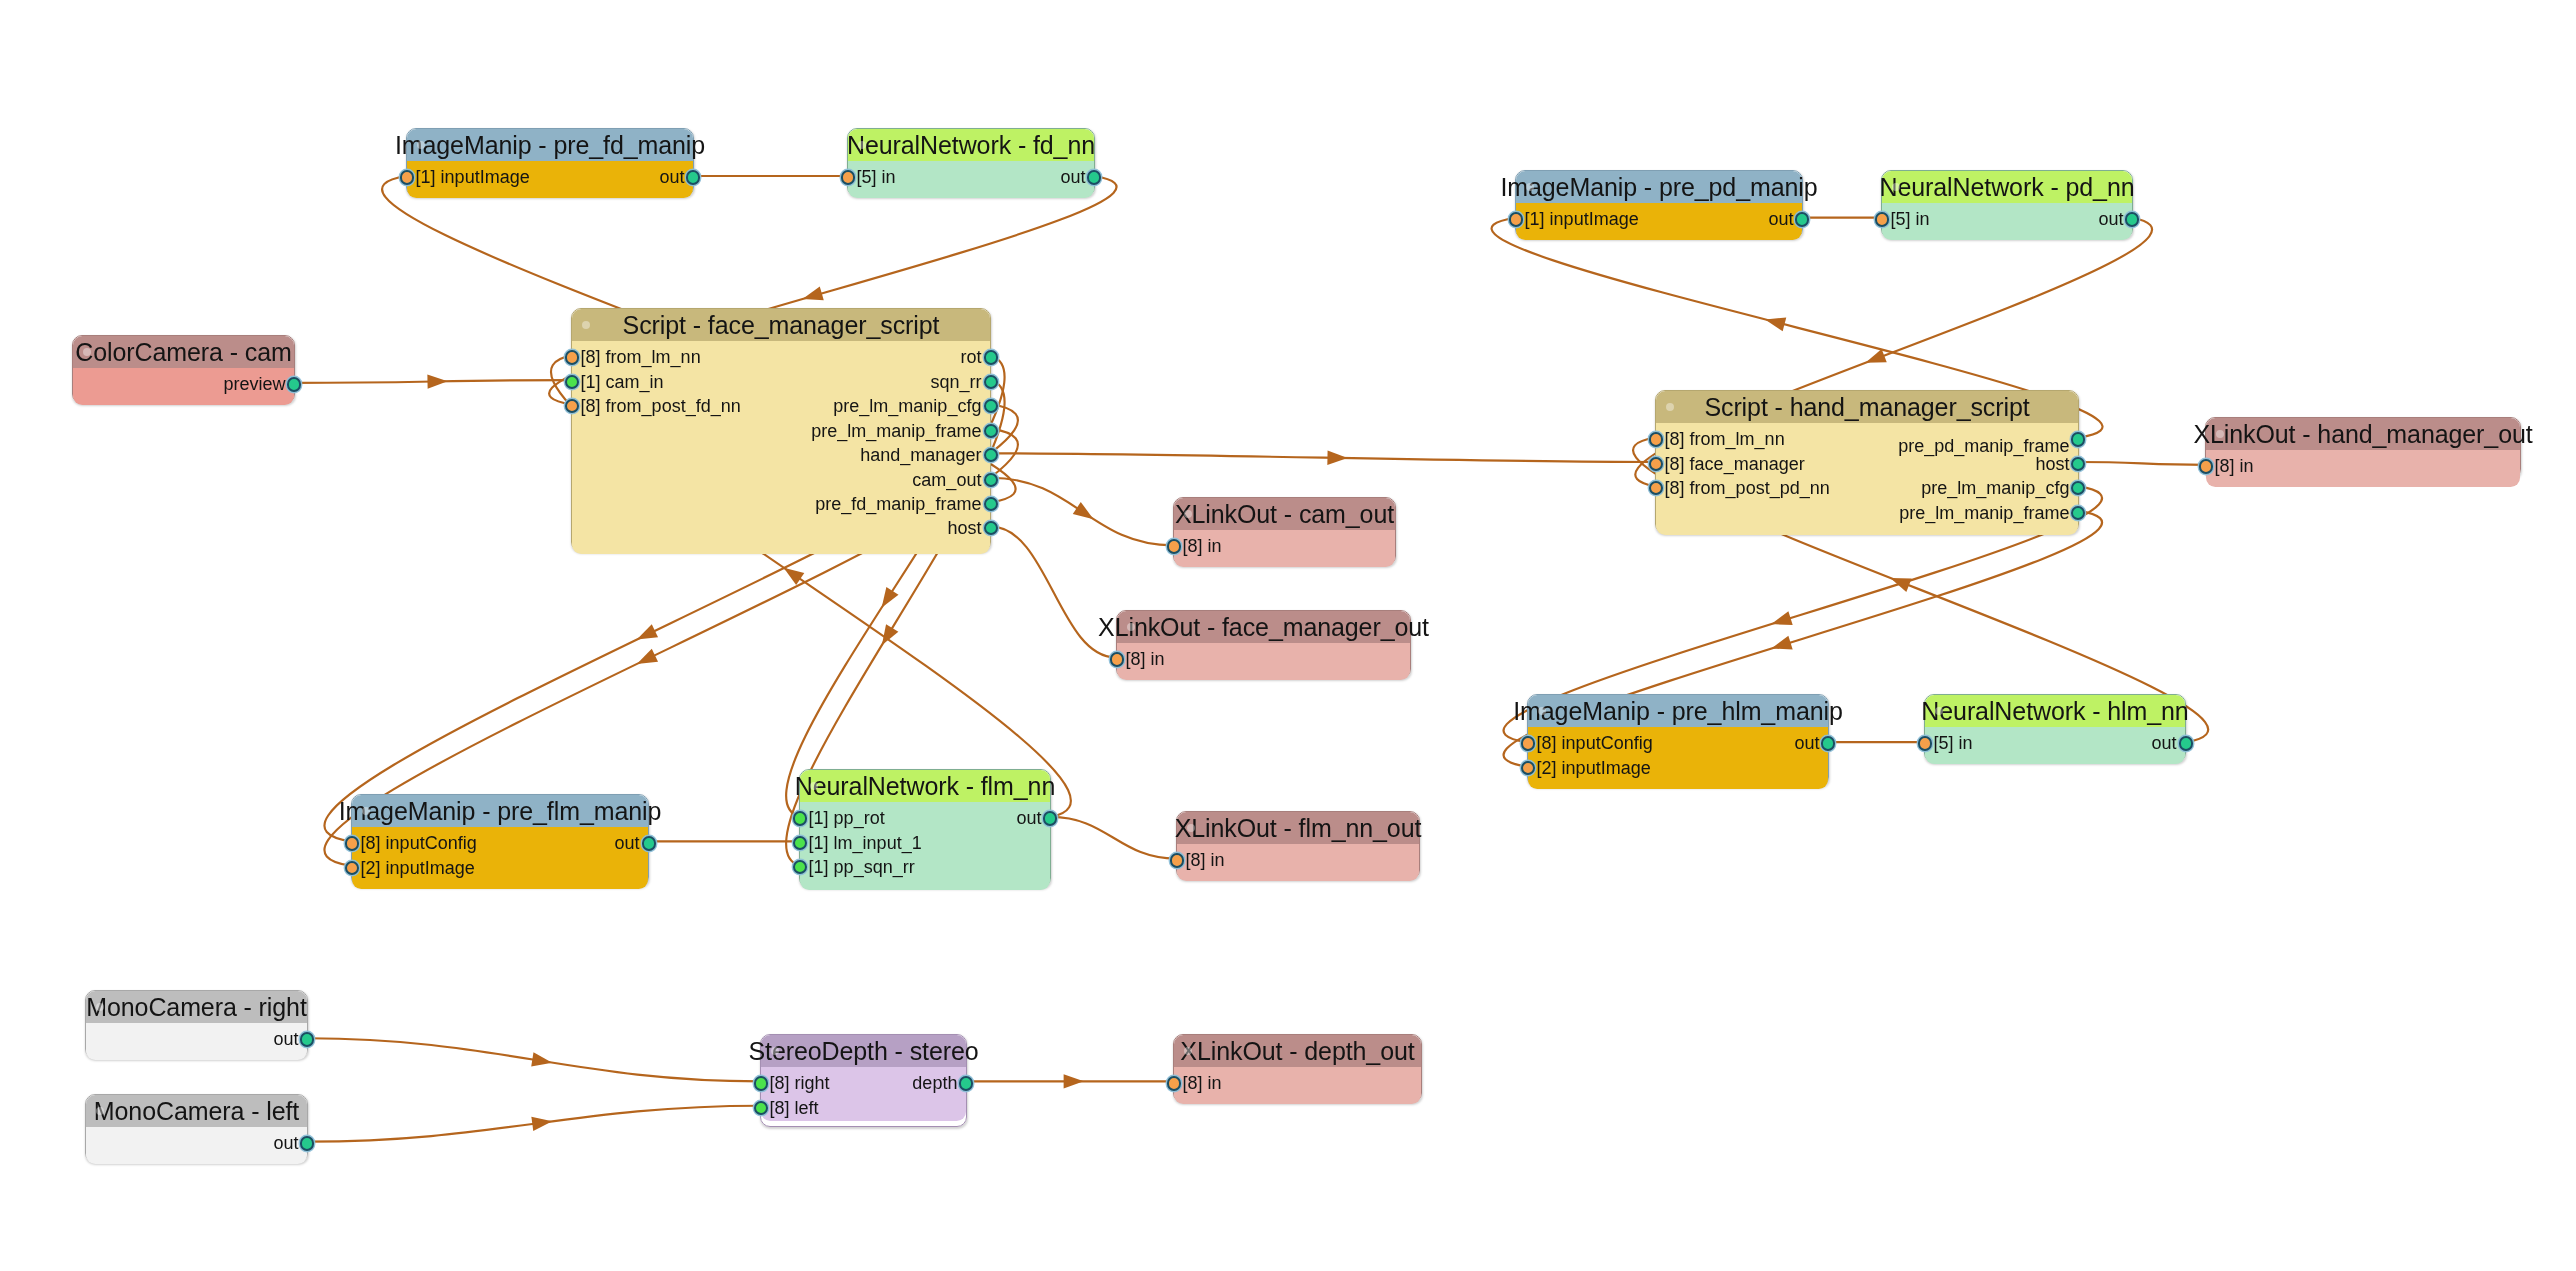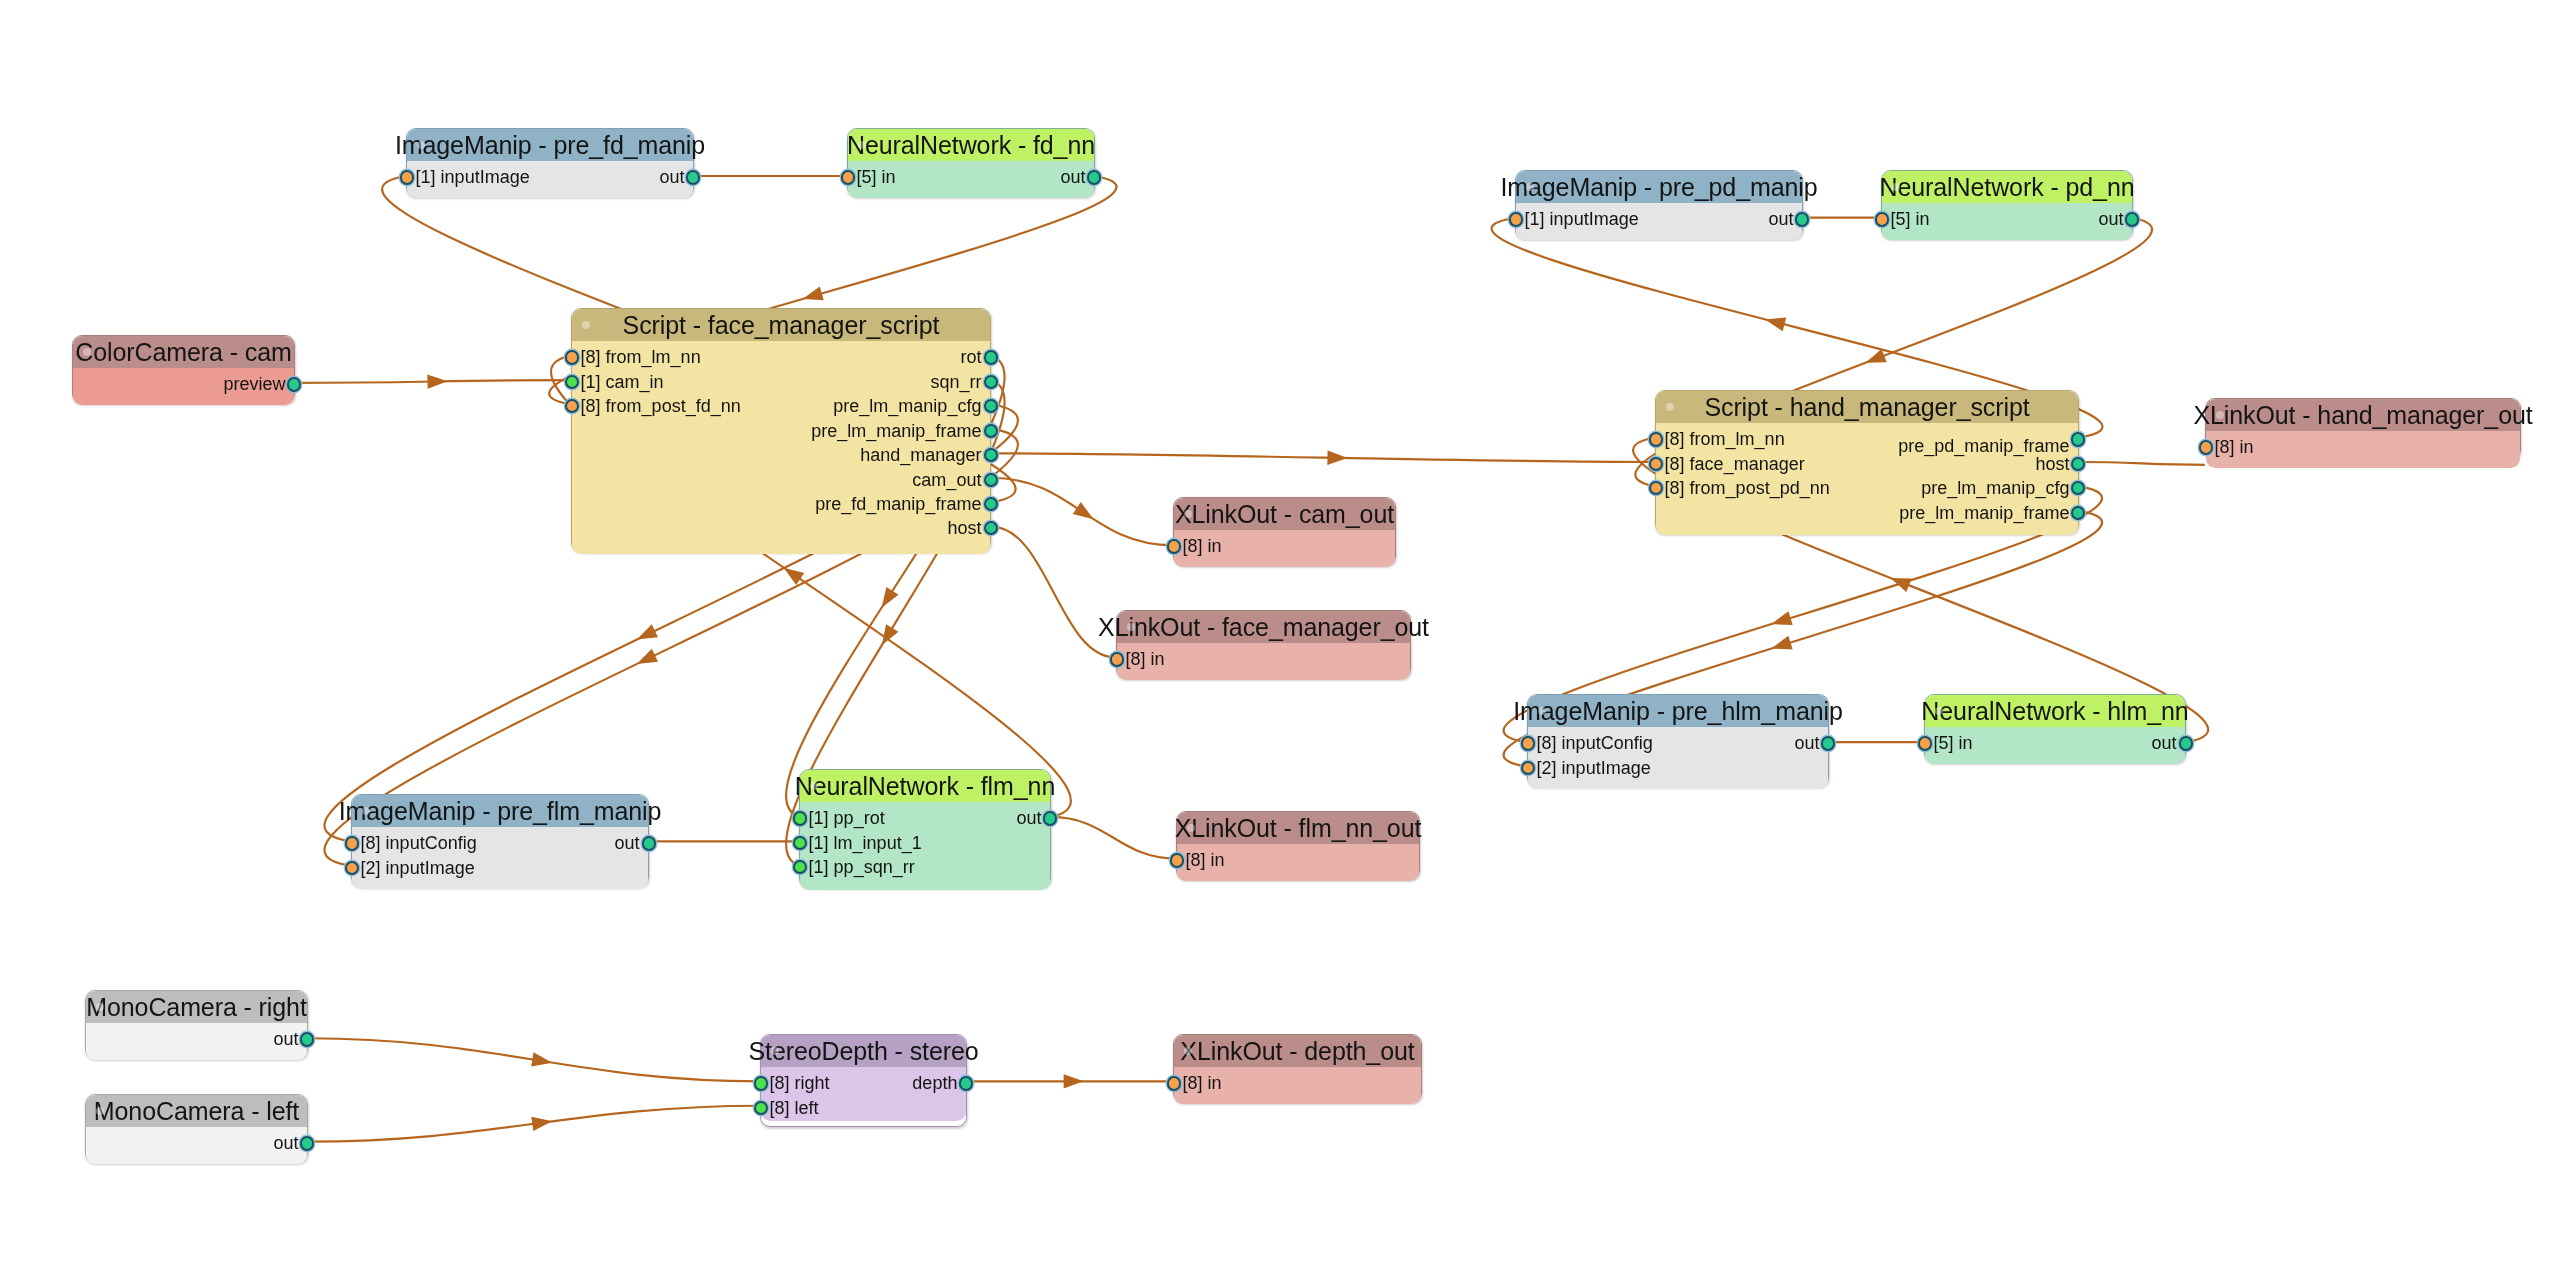--- a/index.html
+++ b/index.html
@@ -81,21 +81,21 @@
     box-sizing: border-box;
     box-shadow: 0 0 0 1.4px rgba(140,190,215,0.95);
     z-index: 8;
   }
   .socket.orange { background: #f5a04a; }
   .socket.green  { background: #25c98c; }
   .socket.lgreen { background: #4ce24c; }
 
   
   .n-imagemanip .node-header { background: #8fb2c6; }
-  .n-imagemanip .node-body   { background: #e5e5e5; }
+  .n-imagemanip .node-body   { background: #eab308; }
   .n-imagemanip { border-color: #7f9fb3; }
 
   .n-neuralnetwork .node-header { background: #bef264; }
   .n-neuralnetwork .node-body   { background: #b3e6c6; }
   .n-neuralnetwork { border-color: #7fae92; }
 
   .n-script .node-header { background: #c8b87c; }
   .n-script .node-body   { background: #f4e4a4; }
   .n-script { border-color: #b5a76f; }
 
@@ -397,21 +397,21 @@
           <span class="node-dot"></span>
           <span class="node-title">XLinkOut - face_manager_out</span>
         </div>
         <div class="node-body" style="height: 37px;">
           <div class="port-row in" style="top: 4.3px;">
             <span class="port-label">[8] in</span>
           </div>
           <div class="socket orange" style="left: -7.2px; top: 9.3px;"></div>
         </div>
       </div>
-      <div class="node n-xlinkout" style="left: 2205px; top: 398px; width: 316px; height: 62px;">
+      <div class="node n-xlinkout" style="left: 2205px; top: 417px; width: 316px; height: 62px;">
         <div class="node-header">
           <span class="node-dot"></span>
           <span class="node-title">XLinkOut - hand_manager_out</span>
         </div>
         <div class="node-body" style="height: 37px;">
           <div class="port-row in" style="top: 4.3px;">
             <span class="port-label">[8] in</span>
           </div>
           <div class="socket orange" style="left: -7.2px; top: 9.3px;"></div>
         </div>

